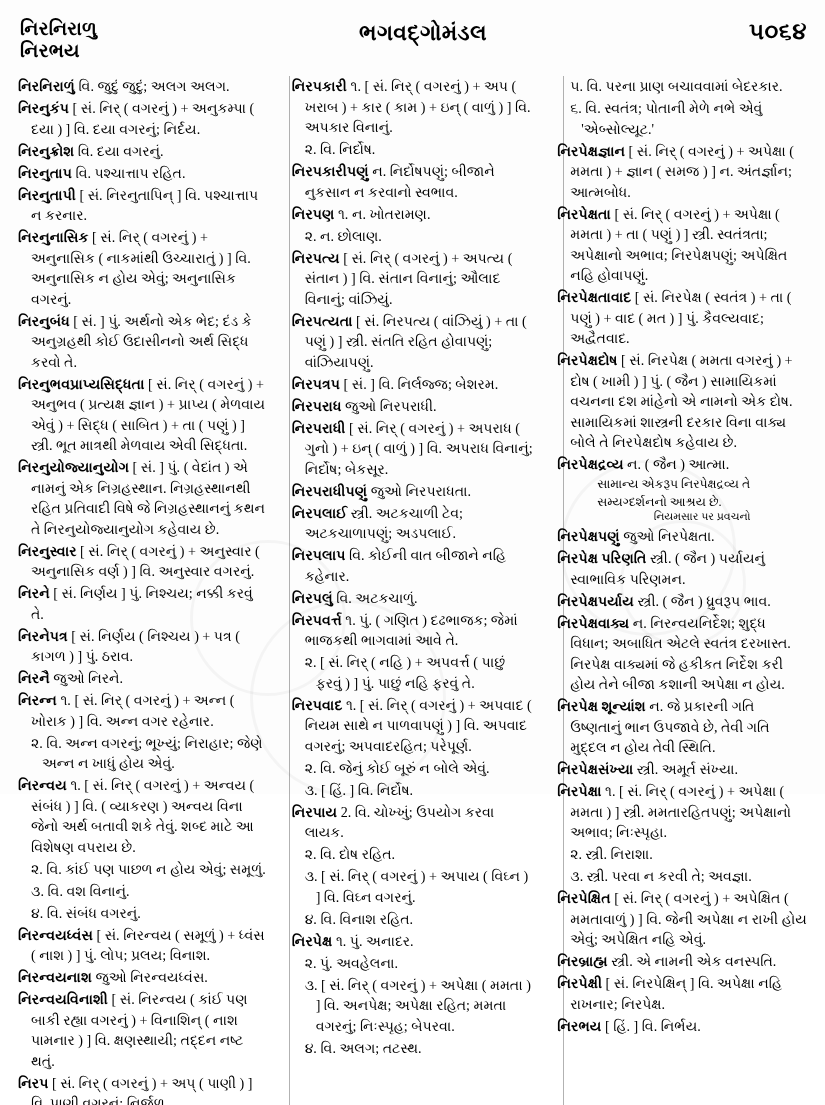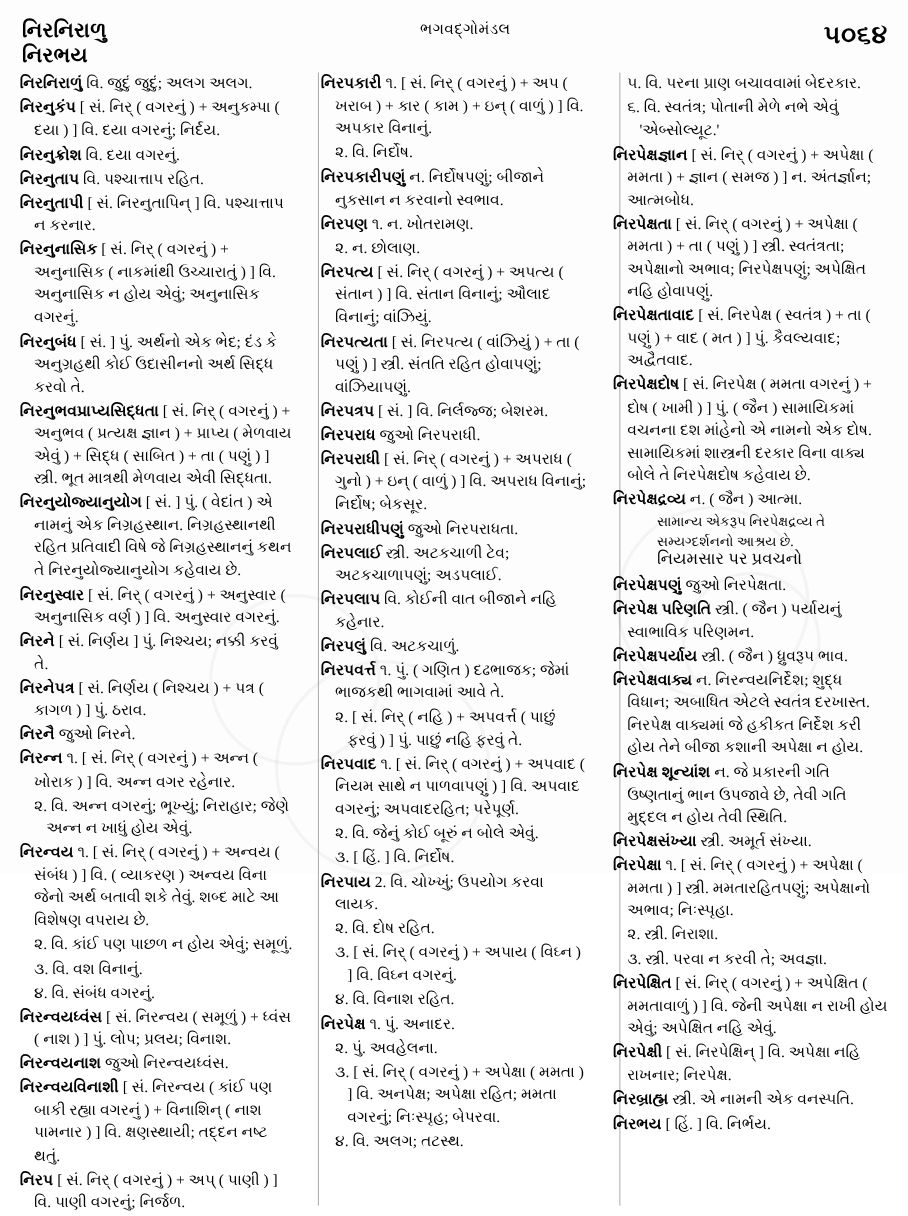--- a/index.html
+++ b/index.html
@@ -47,38 +47,38 @@
     padding: 0 4px 0 6px;
   }
   .runhead-left {
     font-size: 19px;
     font-weight: bold;
     line-height: 1.18;
     letter-spacing: 0.2px;
   }
   .runhead-left div { white-space: nowrap; }
   .runhead-center {
-    font-size: 14px;
-    font-weight: normal;
+    font-size: 22px;
+    font-weight: bold;
     padding-top: 2px;
     letter-spacing: 0.3px;
   }
   .runhead-right {
     font-size: 23px;
     font-weight: bold;
     padding-top: 1px;
     letter-spacing: 0.5px;
   }
 
   
   .columns {
     position: relative;
     display: flex;
     height: 1030px;
-    margin-top: 2px;
+    margin-top: 12px;
   }
   .col {
     position: relative;
     width: 33.33%;
     box-sizing: border-box;
     padding: 0 9px;
     font-size: 14.1px;
     line-height: 1.455;
     text-align: left;
   }
@@ -111,22 +111,22 @@
     text-indent: 0;
     font-size: 12.4px;
     line-height: 1.42;
   }
   .hw {
     font-weight: bold;
     letter-spacing: 0.1px;
   }
   .cite {
     display: block;
-    text-align: left;
-    font-size: 15px;
+    text-align: center;
+    font-size: 11px;
     margin-top: -2px;
   }
 </style>
 </head>
 <body>
 
 <div class="page">
 
   <div class="watermark wm1"></div>
   <div class="watermark wm2"></div>
@@ -212,19 +212,19 @@
         <p class="entry"><span class="hw">નિરપેક્ષપણું</span><span> જુઓ નિરપેક્ષતા.</span></p>
         <p class="entry"><span class="hw">નિરપેક્ષ પરિણતિ</span><span> સ્ત્રી. ( જૈન ) પર્યાયનું સ્વાભાવિક પરિણમન.</span></p>
         <p class="entry"><span class="hw">નિરપેક્ષપર્યાય</span><span> સ્ત્રી. ( જૈન ) ધ્રુવરૂપ ભાવ.</span></p>
         <p class="entry"><span class="hw">નિરપેક્ષવાક્ય</span><span> ન. નિરન્વયનિર્દેશ; શુદ્ધ વિધાન; અબાધિત એટલે સ્વતંત્ર દરખાસ્ત. નિરપેક્ષ વાક્યમાં જે હકીકત નિર્દેશ કરી હોય તેને બીજા કશાની અપેક્ષા ન હોય.</span></p>
         <p class="entry"><span class="hw">નિરપેક્ષ શૂન્યાંશ</span><span> ન. જે પ્રકારની ગતિ ઉષ્ણતાનું ભાન ઉપજાવે છે, તેવી ગતિ મુદ્દલ ન હોય તેવી સ્થિતિ.</span></p>
         <p class="entry"><span class="hw">નિરપેક્ષસંખ્યા</span><span> સ્ત્રી. અમૂર્ત સંખ્યા.</span></p>
         <p class="entry"><span class="hw">નિરપેક્ષા</span><span> ૧. [ સં. નિર્ ( વગરનું ) + અપેક્ષા ( મમતા ) ] સ્ત્રી. મમતારહિતપણું; અપેક્ષાનો અભાવ; નિઃસ્પૃહા.</span></p>
         <p class="entry sub">૨. સ્ત્રી. નિરાશા.</p>
         <p class="entry sub">૩. સ્ત્રી. પરવા ન કરવી તે; અવજ્ઞા.</p>
         <p class="entry"><span class="hw">નિરપેક્ષિત</span><span> [ સં. નિર્ ( વગરનું ) + અપેક્ષિત ( મમતાવાળું ) ] વિ. જેની અપેક્ષા ન રાખી હોય એવું; અપેક્ષિત નહિ એવું.</span></p>
+        <p class="entry"><span class="hw">નિરબ્રાહ્મ</span><span> સ્ત્રી. એ નામની એક વનસ્પતિ.</span></p>
         <p class="entry"><span class="hw">નિરપેક્ષી</span><span> [ સં. નિરપેક્ષિન્ ] વિ. અપેક્ષા નહિ રાખનાર; નિરપેક્ષ.</span></p>
-        <p class="entry"><span class="hw">નિરબ્રાહ્મ</span><span> સ્ત્રી. એ નામની એક વનસ્પતિ.</span></p>
         <p class="entry"><span class="hw">નિરભય</span><span> [ હિં. ] વિ. નિર્ભય.</span></p>
       </div>
   </div>
 
 </div>
 
 </body></html>

